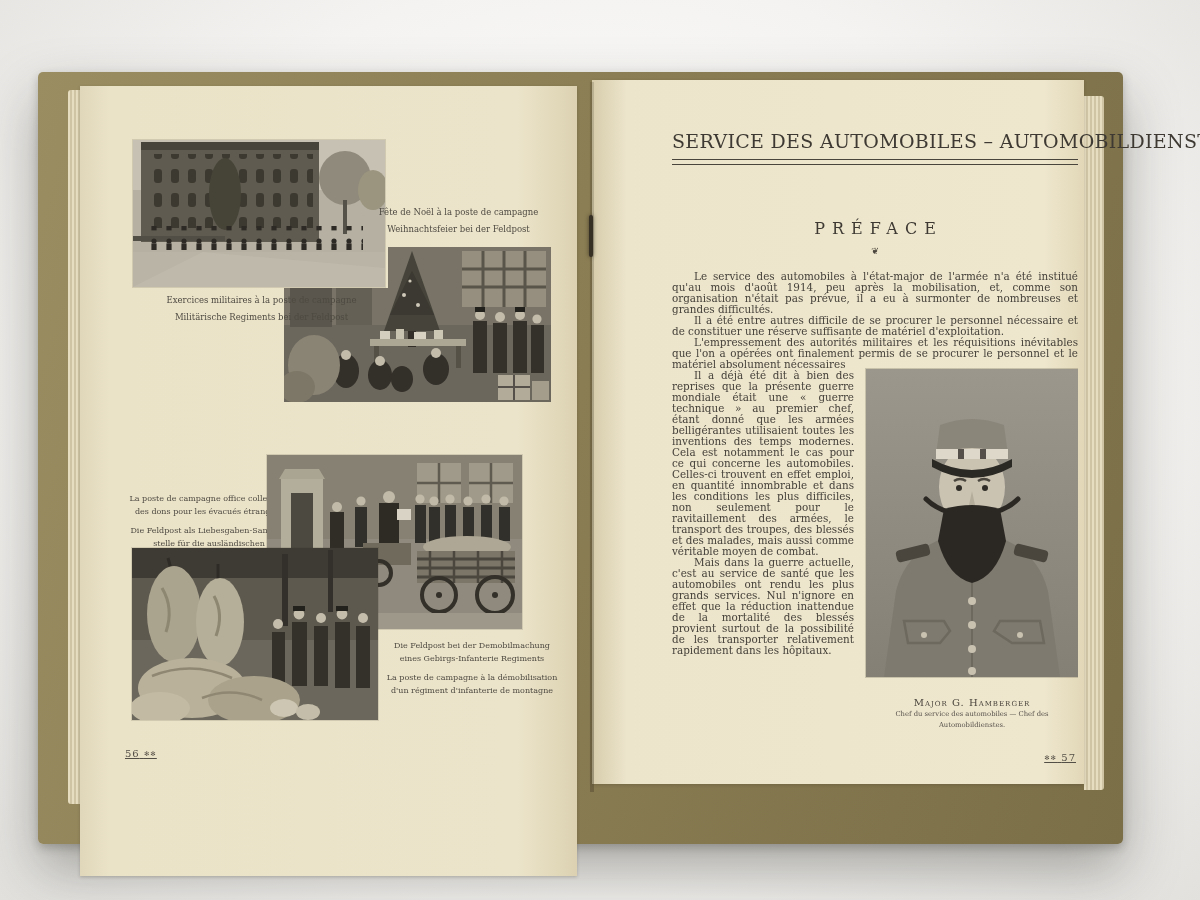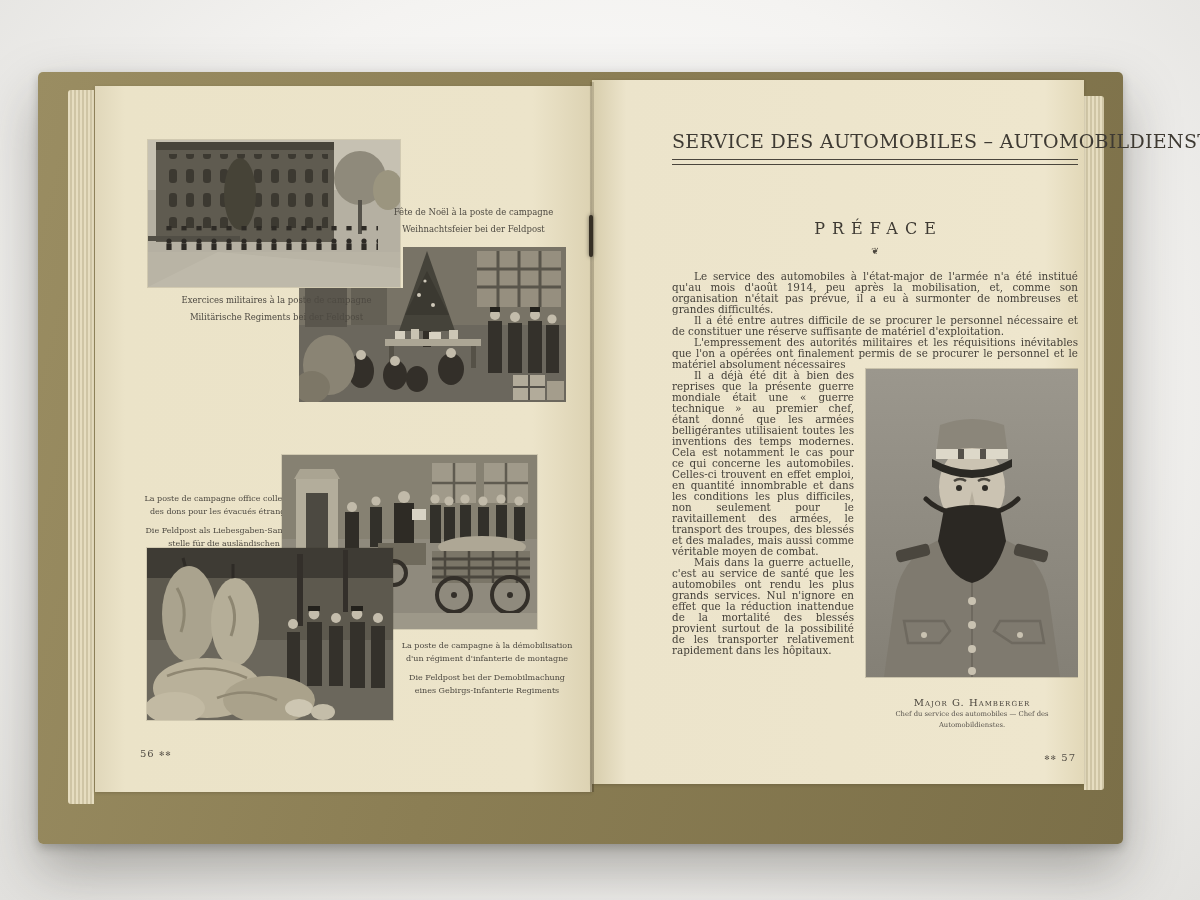--- a/index.html
+++ b/index.html
@@ -8,21 +8,21 @@
     font-family:"DejaVu Serif","Liberation Serif",serif;color:#44403a;}
   
   .book{position:absolute;left:38px;top:72px;width:1085px;height:772px;border-radius:5px;
     background:linear-gradient(105deg,#9a8d62 0%,#8b7e54 45%,#7b6f48 100%);
     box-shadow:0 26px 55px rgba(40,38,30,.35), 0 4px 10px rgba(40,38,30,.25);}
   .edge-stack{position:absolute;top:18px;height:714px;width:26px;border-radius:3px 0 0 3px;
     background:repeating-linear-gradient(90deg,#e6ddc0 0 2px,#cfc5a5 2px 4px);}
   .edge-stack.left{left:30px;}
   .edge-stack.right{left:1046px;top:24px;height:694px;width:20px;border-radius:0 3px 3px 0;}
   .page{position:absolute;box-shadow:0 1px 3px rgba(60,50,30,.25);}
-  .page.left{left:57px;top:14px;width:497px;height:706px;
+  .page.left{left:42px;top:14px;width:497px;height:790px;
     background:linear-gradient(90deg,#e0d7ba 0%,#ebe3c8 6%,#ece4ca 88%,#dcd2b2 100%);}
   .page.right{left:554px;top:8px;width:492px;height:704px;
     background:linear-gradient(90deg,#d7cdac 0%,#ece4cb 7%,#eee6cd 92%,#e2d8b8 100%);}
   .gutter-line{position:absolute;left:552px;top:10px;width:4px;height:710px;
     background:linear-gradient(rgba(70,60,40,.20),rgba(70,60,40,.40));}
   .staple{position:absolute;left:551px;top:143px;width:4px;height:42px;background:#352f24;
     border-radius:2px;box-shadow:0 0 4px rgba(0,0,0,.5);}
   
   .photo{position:absolute;overflow:hidden;background:#8c877a;box-shadow:0 0 0 1px rgba(60,54,42,.15);}
   .photo svg{display:block;width:100%;height:100%;}
@@ -31,21 +31,21 @@
     clip-path:polygon(39% 0, 100% 0, 100% 100%, 0 100%, 0 26.5%, 39% 26.5%);}
   .ph3{left:187px;top:369px;width:255px;height:174px;}
   .ph4{left:52px;top:462px;width:246px;height:172px;z-index:2;}
   .cap{position:absolute;text-align:center;font-size:8.5px;line-height:16px;color:#4e4a42;}
   .cap .de{margin-top:1px;}
   .cap .grp+.grp{margin-top:6px;}
   .cap1{left:296px;top:118px;width:165px;}
   .cap2{left:35px;top:206px;width:205px;margin-left:44px;}
   .cap3{left:48px;top:406px;width:162px;font-size:8px;line-height:13px;}
   .cap4{left:300px;top:553px;width:184px;font-size:8px;line-height:13px;}
-  .pagenum{position:absolute;font-size:10px;color:#534e46;letter-spacing:1px;}
+  .pagenum{position:absolute;font-size:10px;color:#534e46;letter-spacing:1px;text-decoration:underline;}
   .pagenum .orn{font-family:"DejaVu Sans",sans-serif;font-size:6.5px;vertical-align:1px;color:#5a544a;}
   .pn-left{left:45px;top:662px;}
   .pn-right{right:8px;top:672px;}
   
   .rp-content{position:absolute;left:80px;top:50px;width:406px;}
   .chapter-title{text-align:center;font-size:19px;letter-spacing:.3px;white-space:nowrap;
     color:#3e3a33;font-weight:400;}
   .title-rule{margin-top:7px;height:4px;border-top:1.8px solid #4a453c;border-bottom:1px solid #4a453c;}
   .section-heading{margin-top:54px;text-align:center;font-size:16px;letter-spacing:7px;
     text-indent:7px;color:#3e3a33;}
@@ -246,26 +246,26 @@
           <ellipse cx="122" cy="152" rx="46" ry="24" fill="#aaa28b"></ellipse>
           <ellipse cx="28" cy="160" rx="30" ry="16" fill="#c2baa3"></ellipse>
           <path d="M20,128 q40,-16 80,2 M70,150 q30,-12 60,2" stroke="#8f8772" stroke-width="2.5" fill="none"></path>
           <ellipse cx="152" cy="160" rx="14" ry="9" fill="#cdc6b2"></ellipse>
           <ellipse cx="176" cy="164" rx="12" ry="8" fill="#c4bda9"></ellipse>
         </svg>
       </div>
 
       <div class="cap cap4">
         <div class="grp">
+          <div>Die Feldpost bei der Demobilmachung</div>
+          <div>eines Gebirgs-Infanterie Regiments</div>
+        </div>
+        <div class="grp">
           <div>La poste de campagne à la démobilisation</div>
           <div>d'un régiment d'infanterie de montagne</div>
-        </div>
-        <div class="grp">
-          <div>Die Feldpost bei der Demobilmachung</div>
-          <div>eines Gebirgs-Infanterie Regiments</div>
         </div>
       </div>
 
       <div class="pagenum pn-left">
         <span>56</span>
         <span class="orn">✻✻</span>
       </div>
     </div>
 
     <div class="page right">

